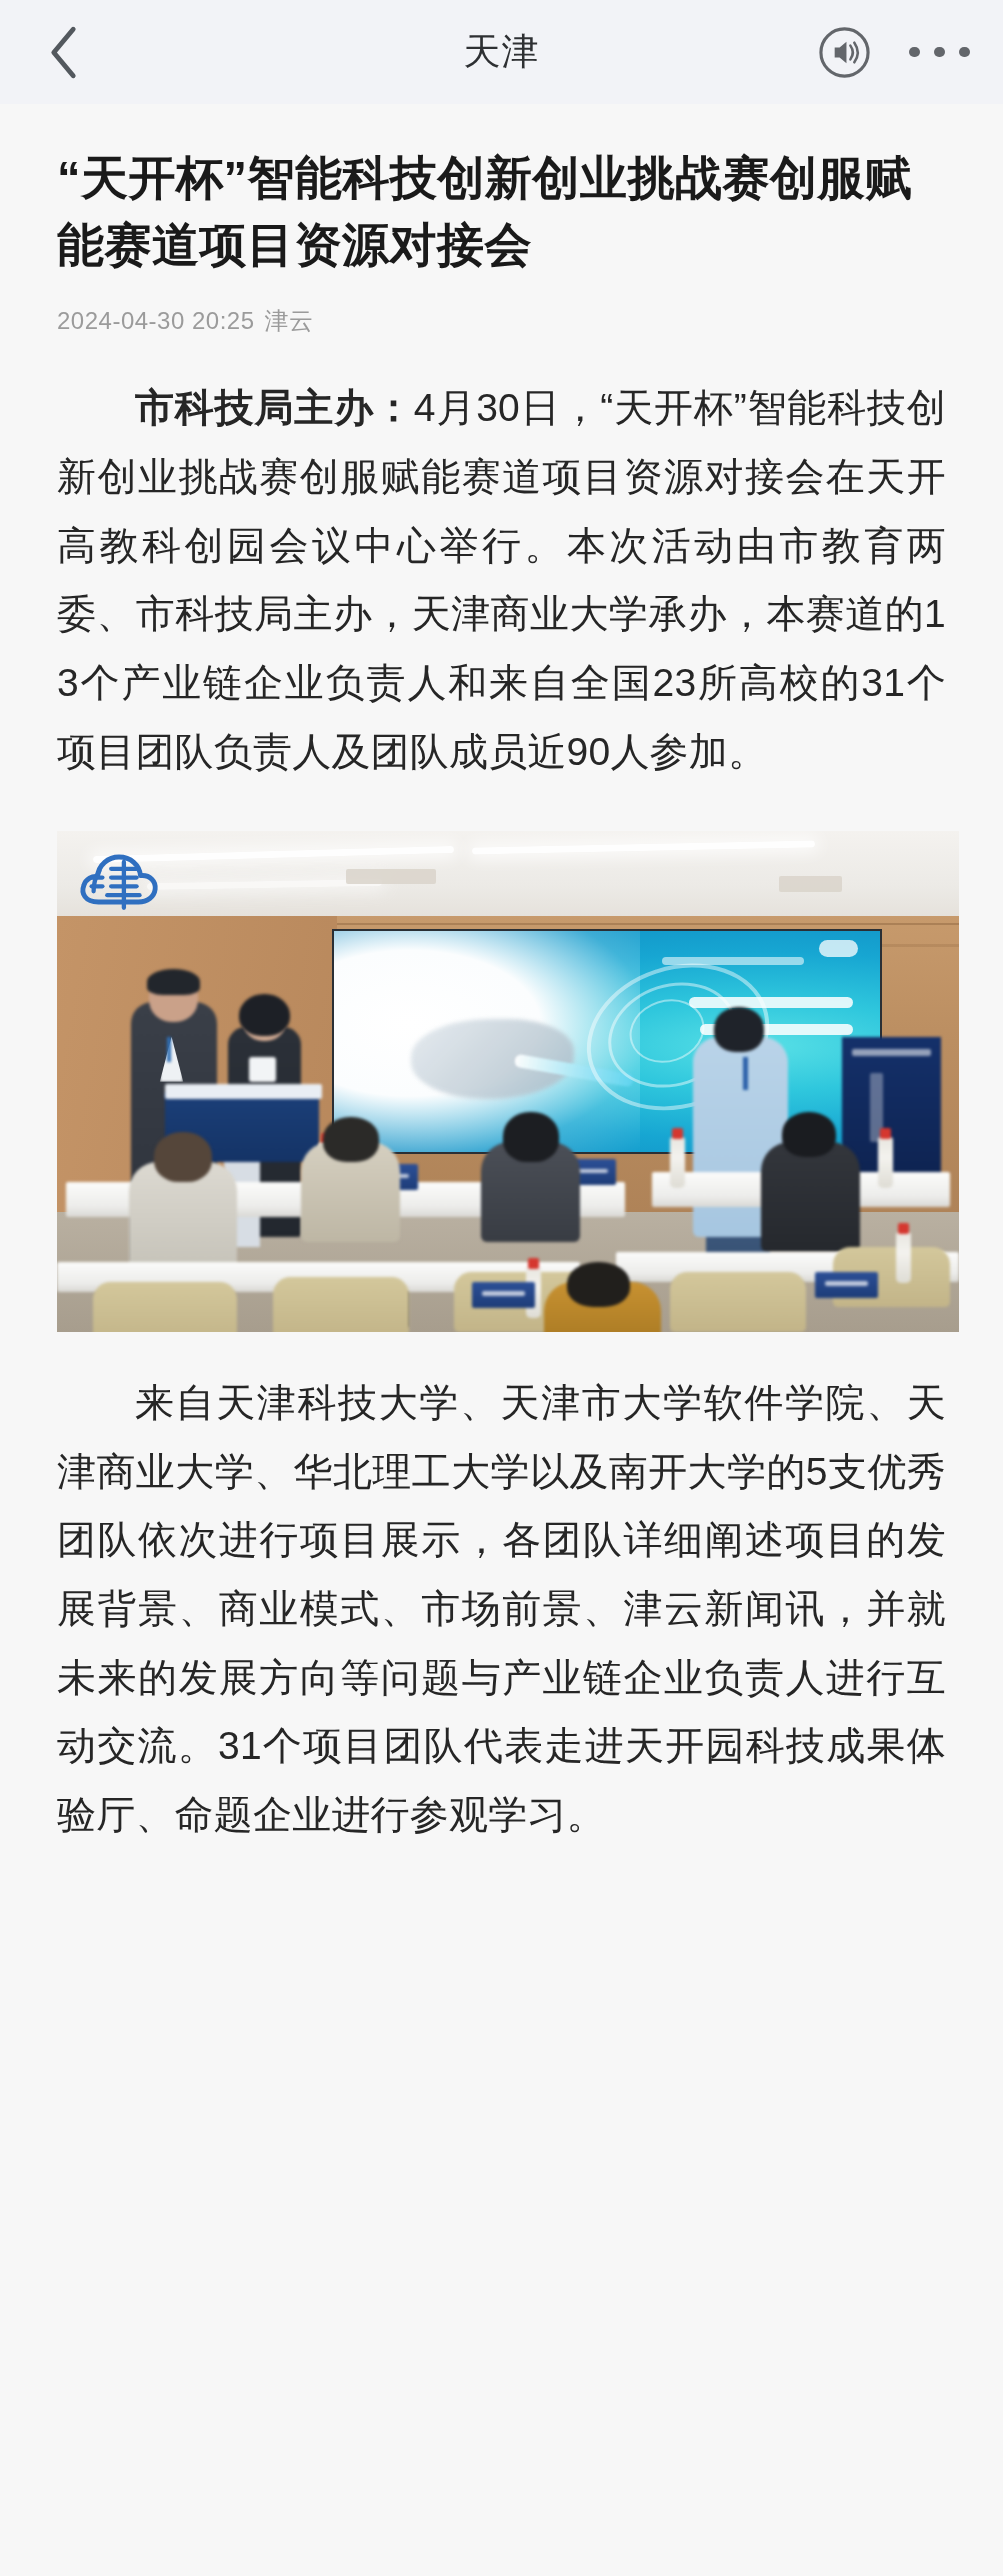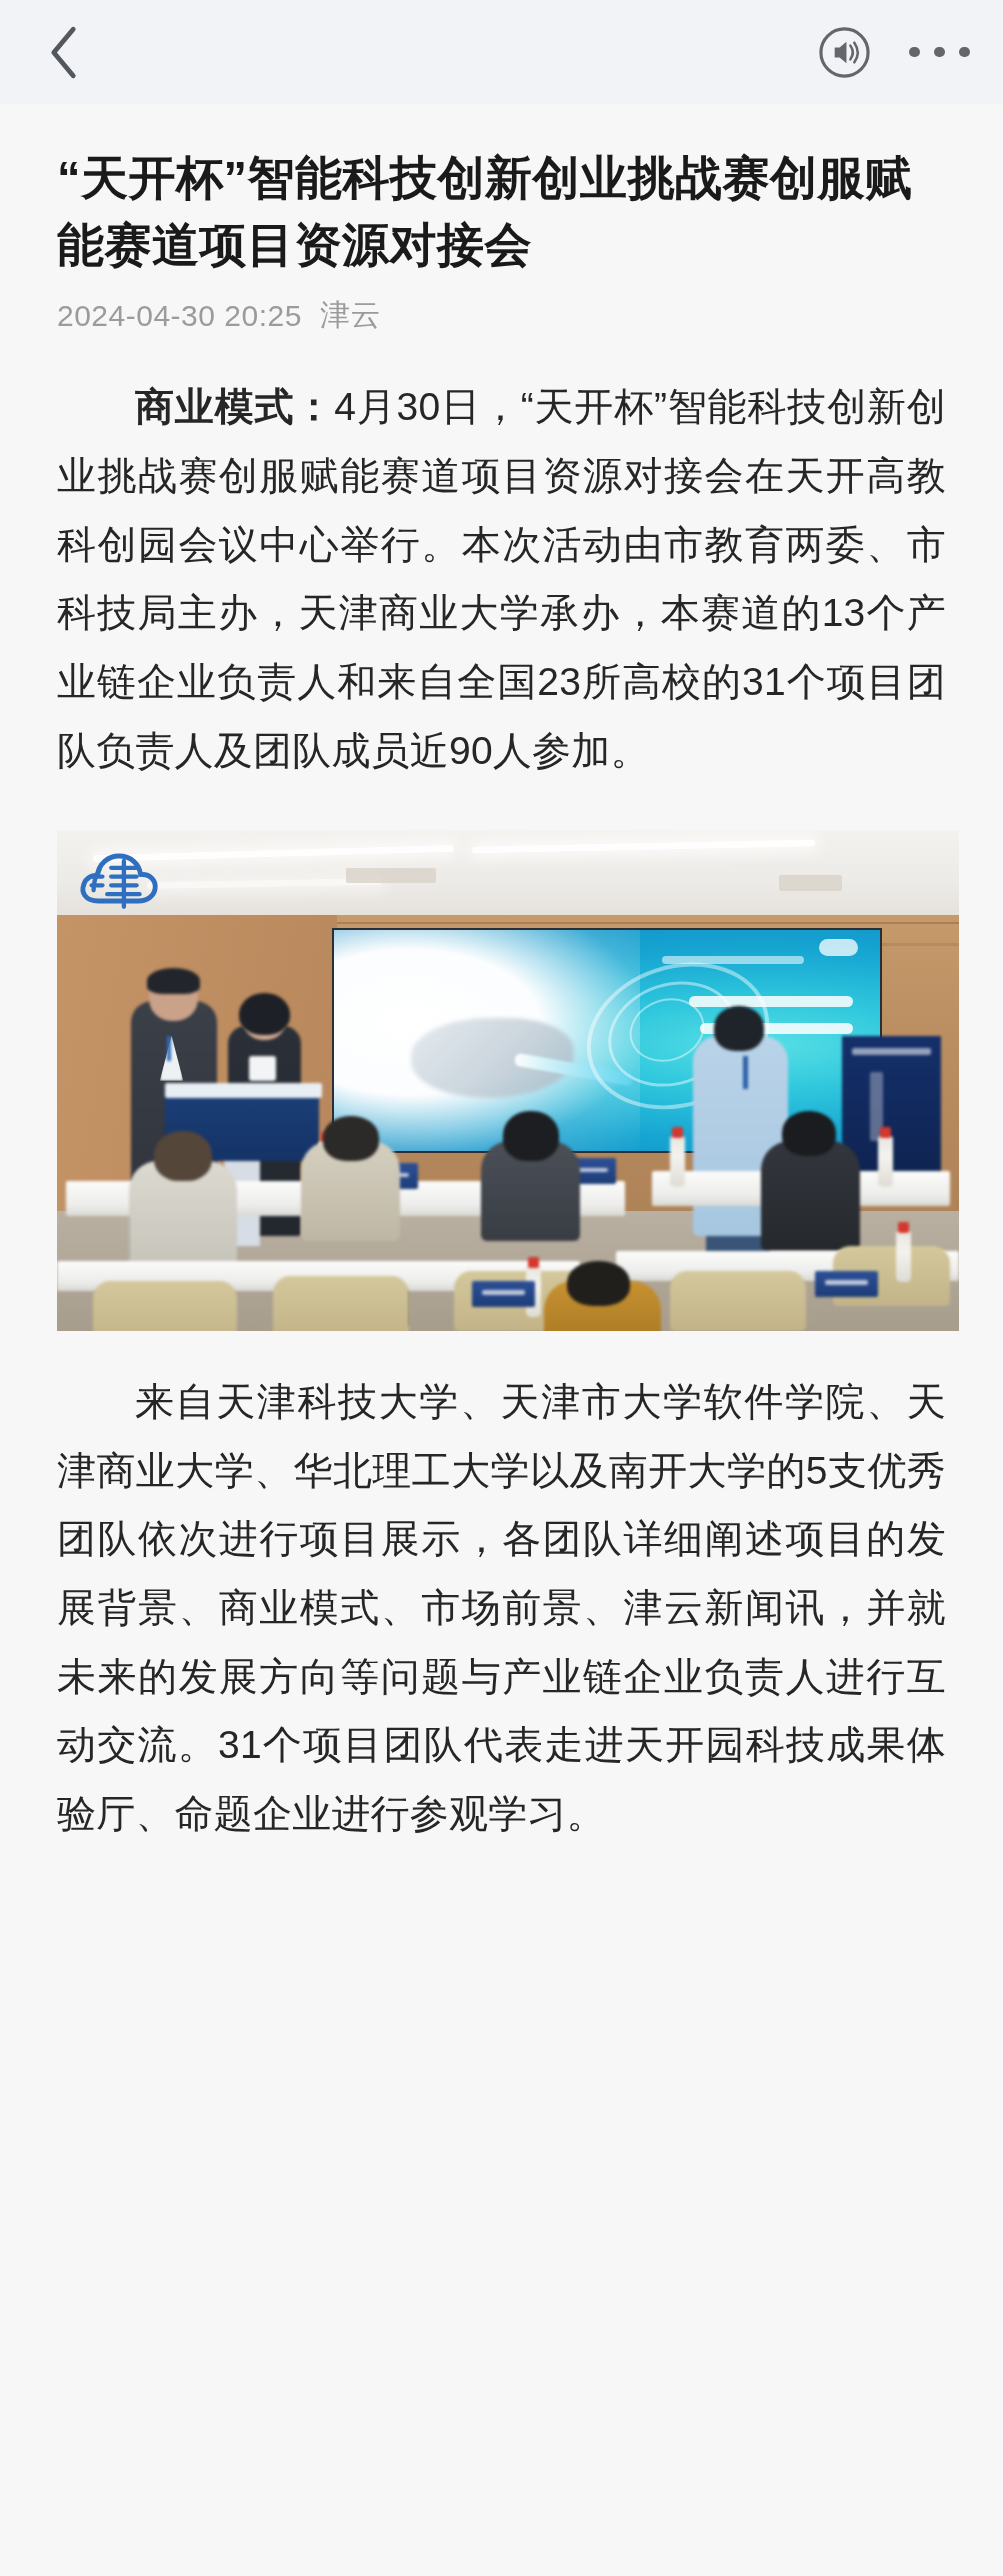--- a/index.html
+++ b/index.html
@@ -62,26 +62,26 @@
     font-size:47px;
     line-height:1.42;
     font-weight:700;
     color:#1a1a1a;
     letter-spacing:0.5px;
     padding-top:41px;
     word-break:break-all;
   }
 
   .meta {
-    margin-top:17px;
-    font-size:30px;
+    margin-top:27px;
+    font-size:24px;
     color:#9b9b9b;
     display:flex;
     align-items:center;
-    gap:18px;
+    gap:10px;
     letter-spacing:0.5px;
   }
 
   .para {
     margin-top:37px;
     font-size:39px;
     line-height:1.76;
     color:#262626;
     text-align:justify;
     text-indent:2em;
@@ -312,20 +312,21 @@
 
 <div class="navbar">
   <div class="nav-back">
     <span>
       <svg width="33" height="55" viewBox="0 0 34 56" fill="none">
         <path d="M27 4 L7 28 L27 52" stroke="#53585e" stroke-width="5" stroke-linecap="round" stroke-linejoin="round"></path>
       </svg>
     </span>
   </div>
 
+  <div class="nav-title">天津</div>
 
   <div class="nav-right">
     <span class="icon-speaker">
       <svg width="55" height="55" viewBox="0 0 56 56" fill="none">
         <circle cx="28" cy="28" r="24" stroke="#63666b" stroke-width="3.2"></circle>
         <path d="M18 23 H23 L30 17 V39 L23 33 H18 Z" fill="#63666b"></path>
         <path d="M34 21 Q39 28 34 35" stroke="#63666b" stroke-width="2.6" fill="none" stroke-linecap="round"></path>
         <path d="M38 18 Q45 28 38 38" stroke="#63666b" stroke-width="2.6" fill="none" stroke-linecap="round"></path>
       </svg>
     </span>
@@ -340,21 +341,21 @@
 <div class="article">
 
   <h1 class="headline">“天开杯”智能科技创新创业挑战赛创服赋能赛道项目资源对接会</h1>
 
   <div class="meta">
     <span>2024-04-30 20:25</span>
     <span>津云</span>
   </div>
 
   <p class="para">
-    <span class="lead">商业模式：</span><span>4月30日，“天开杯”智能科技创新创业挑战赛创服赋能赛道项目资源对接会在天开高教科创园会议中心举行。本次活动由市教育两委、市科技局主办，天津商业大学承办，本赛道的13个产业链企业负责人和来自全国23所高校的31个项目团队负责人及团队成员近90人参加。</span>
+    <span class="lead">市科技局主办：</span><span>4月30日，“天开杯”智能科技创新创业挑战赛创服赋能赛道项目资源对接会在天开高教科创园会议中心举行。本次活动由市教育两委、市科技局主办，天津商业大学承办，本赛道的13个产业链企业负责人和来自全国23所高校的31个项目团队负责人及团队成员近90人参加。</span>
   </p>
 
   <div class="figure">
     <div class="photo">
 
       <div class="ph-ceiling"></div>
       <div class="ph-ceil-strip" style="left:4%;top:4%;width:40%;transform:rotate(-1.6deg);"></div>
       <div class="ph-ceil-strip" style="left:46%;top:2.5%;width:38%;transform:rotate(-1.2deg);"></div>
       <div class="ph-ceil-strip" style="left:10%;top:10%;width:26%;transform:rotate(-1deg);opacity:.7;"></div>
       <div class="ph-vent" style="left:32%;top:7.5%;width:10%;"></div>

